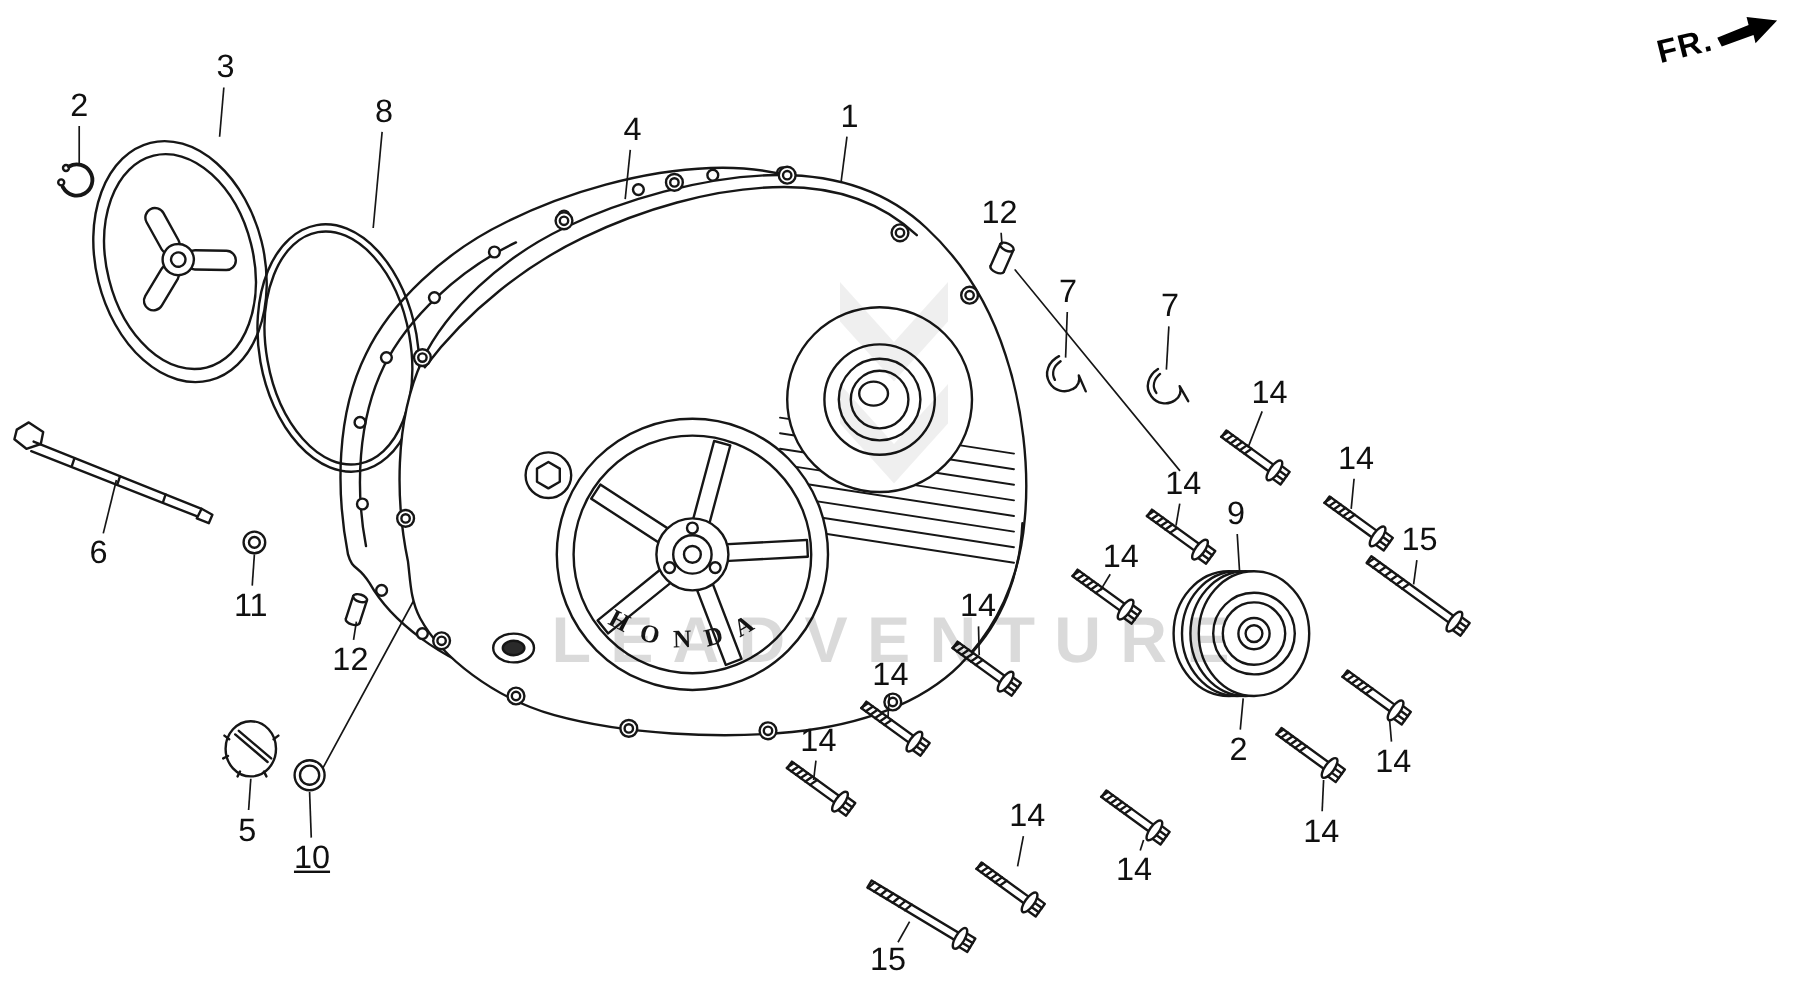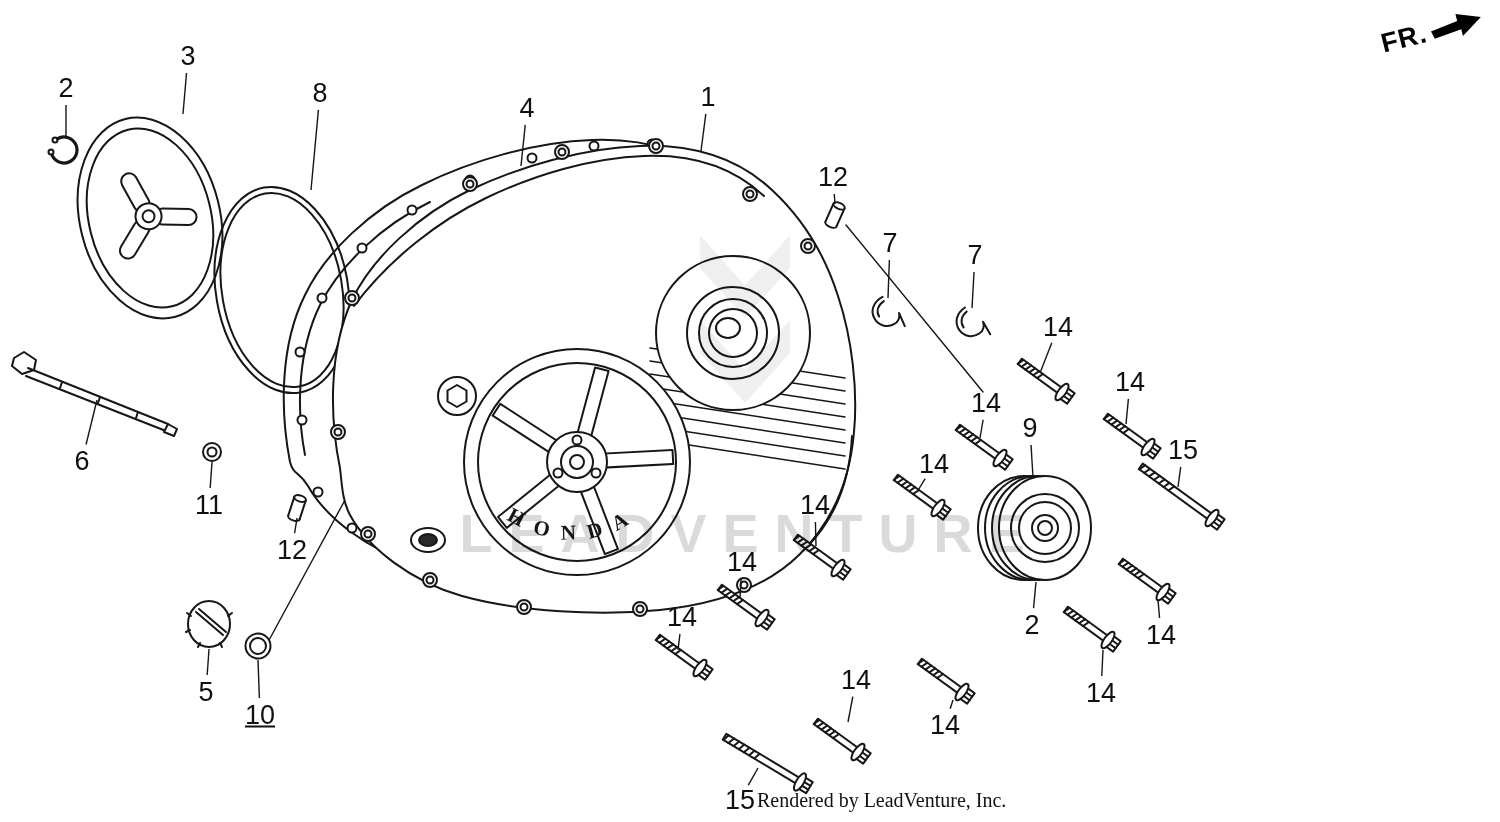--- a/index.html
+++ b/index.html
@@ -315,14 +315,13 @@
       <div class="callout" style="left: 740px; top: 800px;">15</div>
     </div>
 
   <div class="fr">
     <span class="fr-text">FR.</span>
     <svg width="56" height="30" viewBox="0 0 56 30">
       <polygon points="0,14 28,10 28,3 52,12 30,26 30,19 2,22" fill="#000"></polygon>
     </svg>
   </div>
 
-  <div class="footer">Rendered by LeadVenture, Inc.</div>
 </div>
 
 </body></html>

